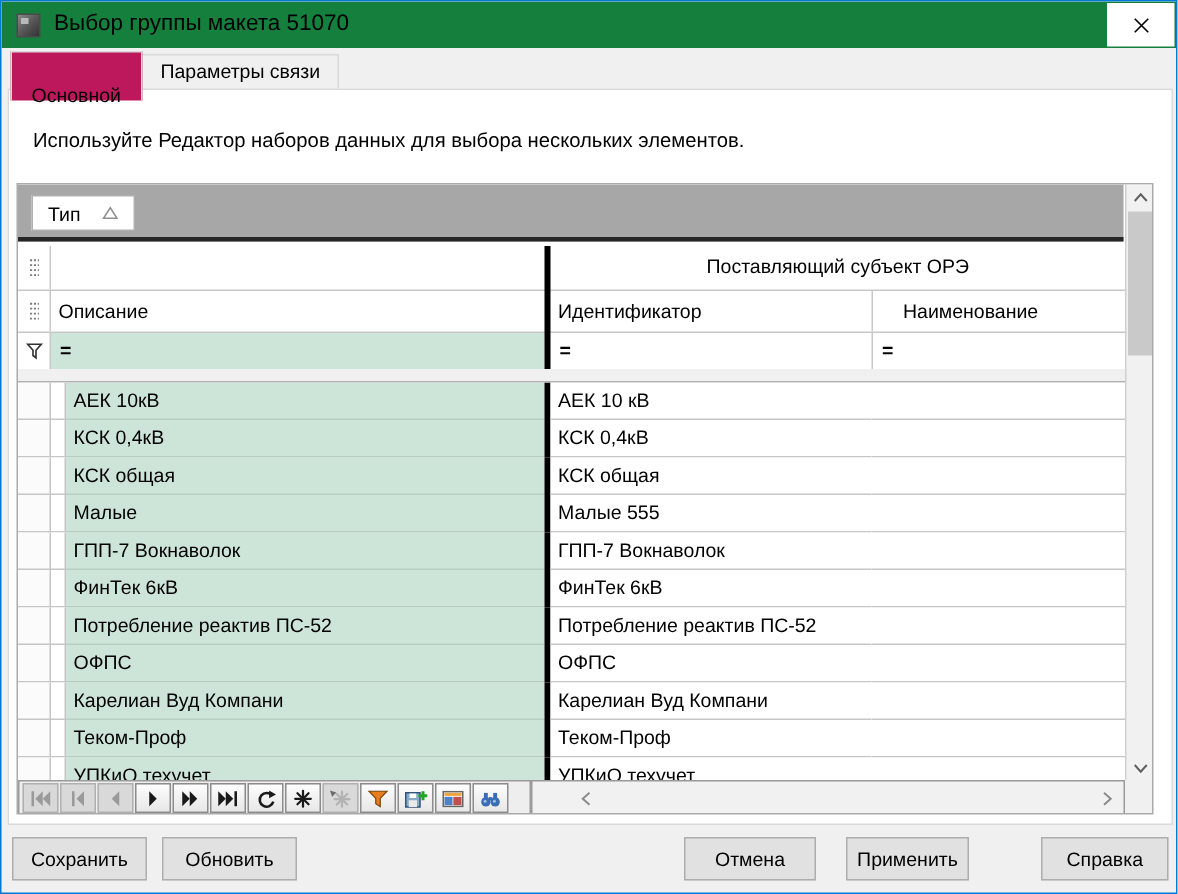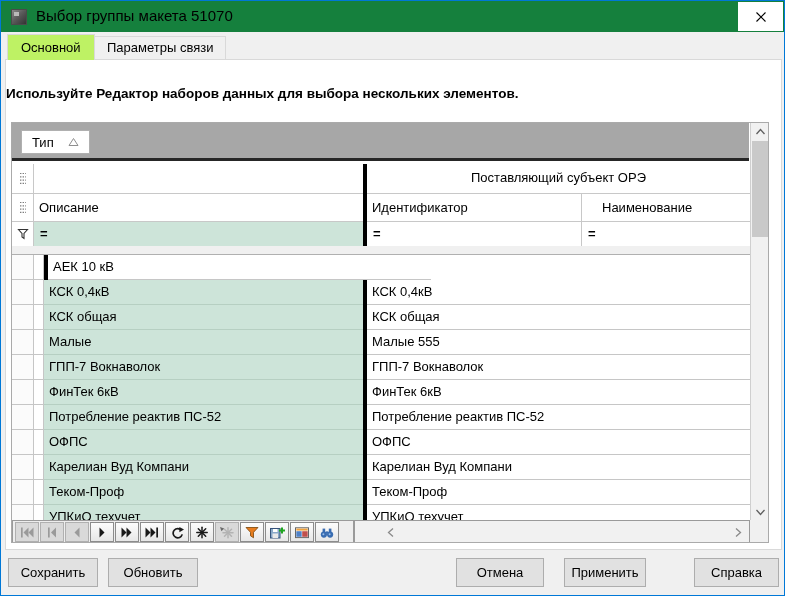--- a/index.html
+++ b/index.html
@@ -7,28 +7,28 @@
     box-sizing:border-box;font-family:"Liberation Sans",sans-serif;color:#000;overflow:hidden;}
   
   .titlebar{position:absolute;left:0;top:0;width:100%;height:31px;background:#15803d;}
   .app-icon{position:absolute;left:10px;top:8px;width:16px;height:16px;border:1px solid #4a4a4a;
     background:linear-gradient(135deg,#8a8a8a 0%,#5b5b5b 45%,#333 100%);box-sizing:border-box;}
   .app-icon:after{content:"";position:absolute;left:2px;top:2px;width:5px;height:4px;background:#b9b9b9;}
   .title-text{position:absolute;left:35px;top:6px;font-size:15px;white-space:nowrap;}
   .close-btn{position:absolute;right:1px;top:1px;width:45px;height:29px;display:flex;align-items:center;justify-content:center;background:#fff;}
   
   .tab{position:absolute;box-sizing:border-box;font-size:13px;white-space:nowrap;}
-  .tab-active{left:6px;top:33px;height:26px;line-height:25px;padding:0 13px;background:#bef264;
+  .tab-active{left:6px;top:33px;height:26px;line-height:25px;padding:16px 13px;background:#be185d;
     border:1px solid #d9d9d9;border-bottom:none;z-index:6;}
   .tab-inactive{left:93px;top:35px;height:24px;line-height:22px;padding:0 12px;background:#f0f0f0;
     border:1px solid #d9d9d9;z-index:1;}
   
   .tabpage{position:absolute;left:4px;top:58px;width:777px;height:491px;background:#fff;
     border:1px solid #d9d9d9;box-sizing:border-box;z-index:2;}
-  .instruction{position:absolute;left:0;top:26px;font-size:13.5px;font-weight:bold;white-space:nowrap;}
+  .instruction{position:absolute;left:16px;top:26px;font-size:13.5px;font-weight:normal;white-space:nowrap;}
   
   .grid{position:absolute;left:5px;top:62px;width:758px;height:421px;border:1px solid #aaaaaa;
     box-sizing:border-box;background:#fff;overflow:hidden;}
   .groupband{position:absolute;left:0;top:0;width:737px;height:38px;background:#a7a7a7;
     border-bottom:3px solid #262626;box-sizing:border-box;}
   .group-chip{position:absolute;left:9px;top:7px;height:24px;background:#fff;border:1px solid #b0b0b0;
     box-sizing:border-box;display:flex;align-items:center;gap:14px;padding:0 10px;font-size:13px;}
   .hdr-row{position:absolute;left:0;width:738px;box-sizing:border-box;font-size:13px;}
   .cell{position:absolute;top:0;bottom:0;box-sizing:border-box;overflow:hidden;white-space:nowrap;}
   .bandrow{top:41px;height:29px;}
@@ -165,20 +165,21 @@
         <div class="cell f-name">=</div>
       </div>
 
       <div class="band-divider"></div>
       <div class="separator"></div>
 
       <div class="rows">
         <div class="row">
           <div class="c-ind"></div>
             <div class="c-indent"></div>
+          <div class="c-desc">АЕК 10кВ</div>
             <div class="c-div"></div>
           <div class="c-ident">АЕК 10 кВ</div>
           <div class="c-name"></div>
         </div>
         <div class="row">
           <div class="c-ind"></div>
             <div class="c-indent"></div>
           <div class="c-desc">КСК 0,4кВ</div>
             <div class="c-div"></div>
           <div class="c-ident">КСК 0,4кВ</div>

